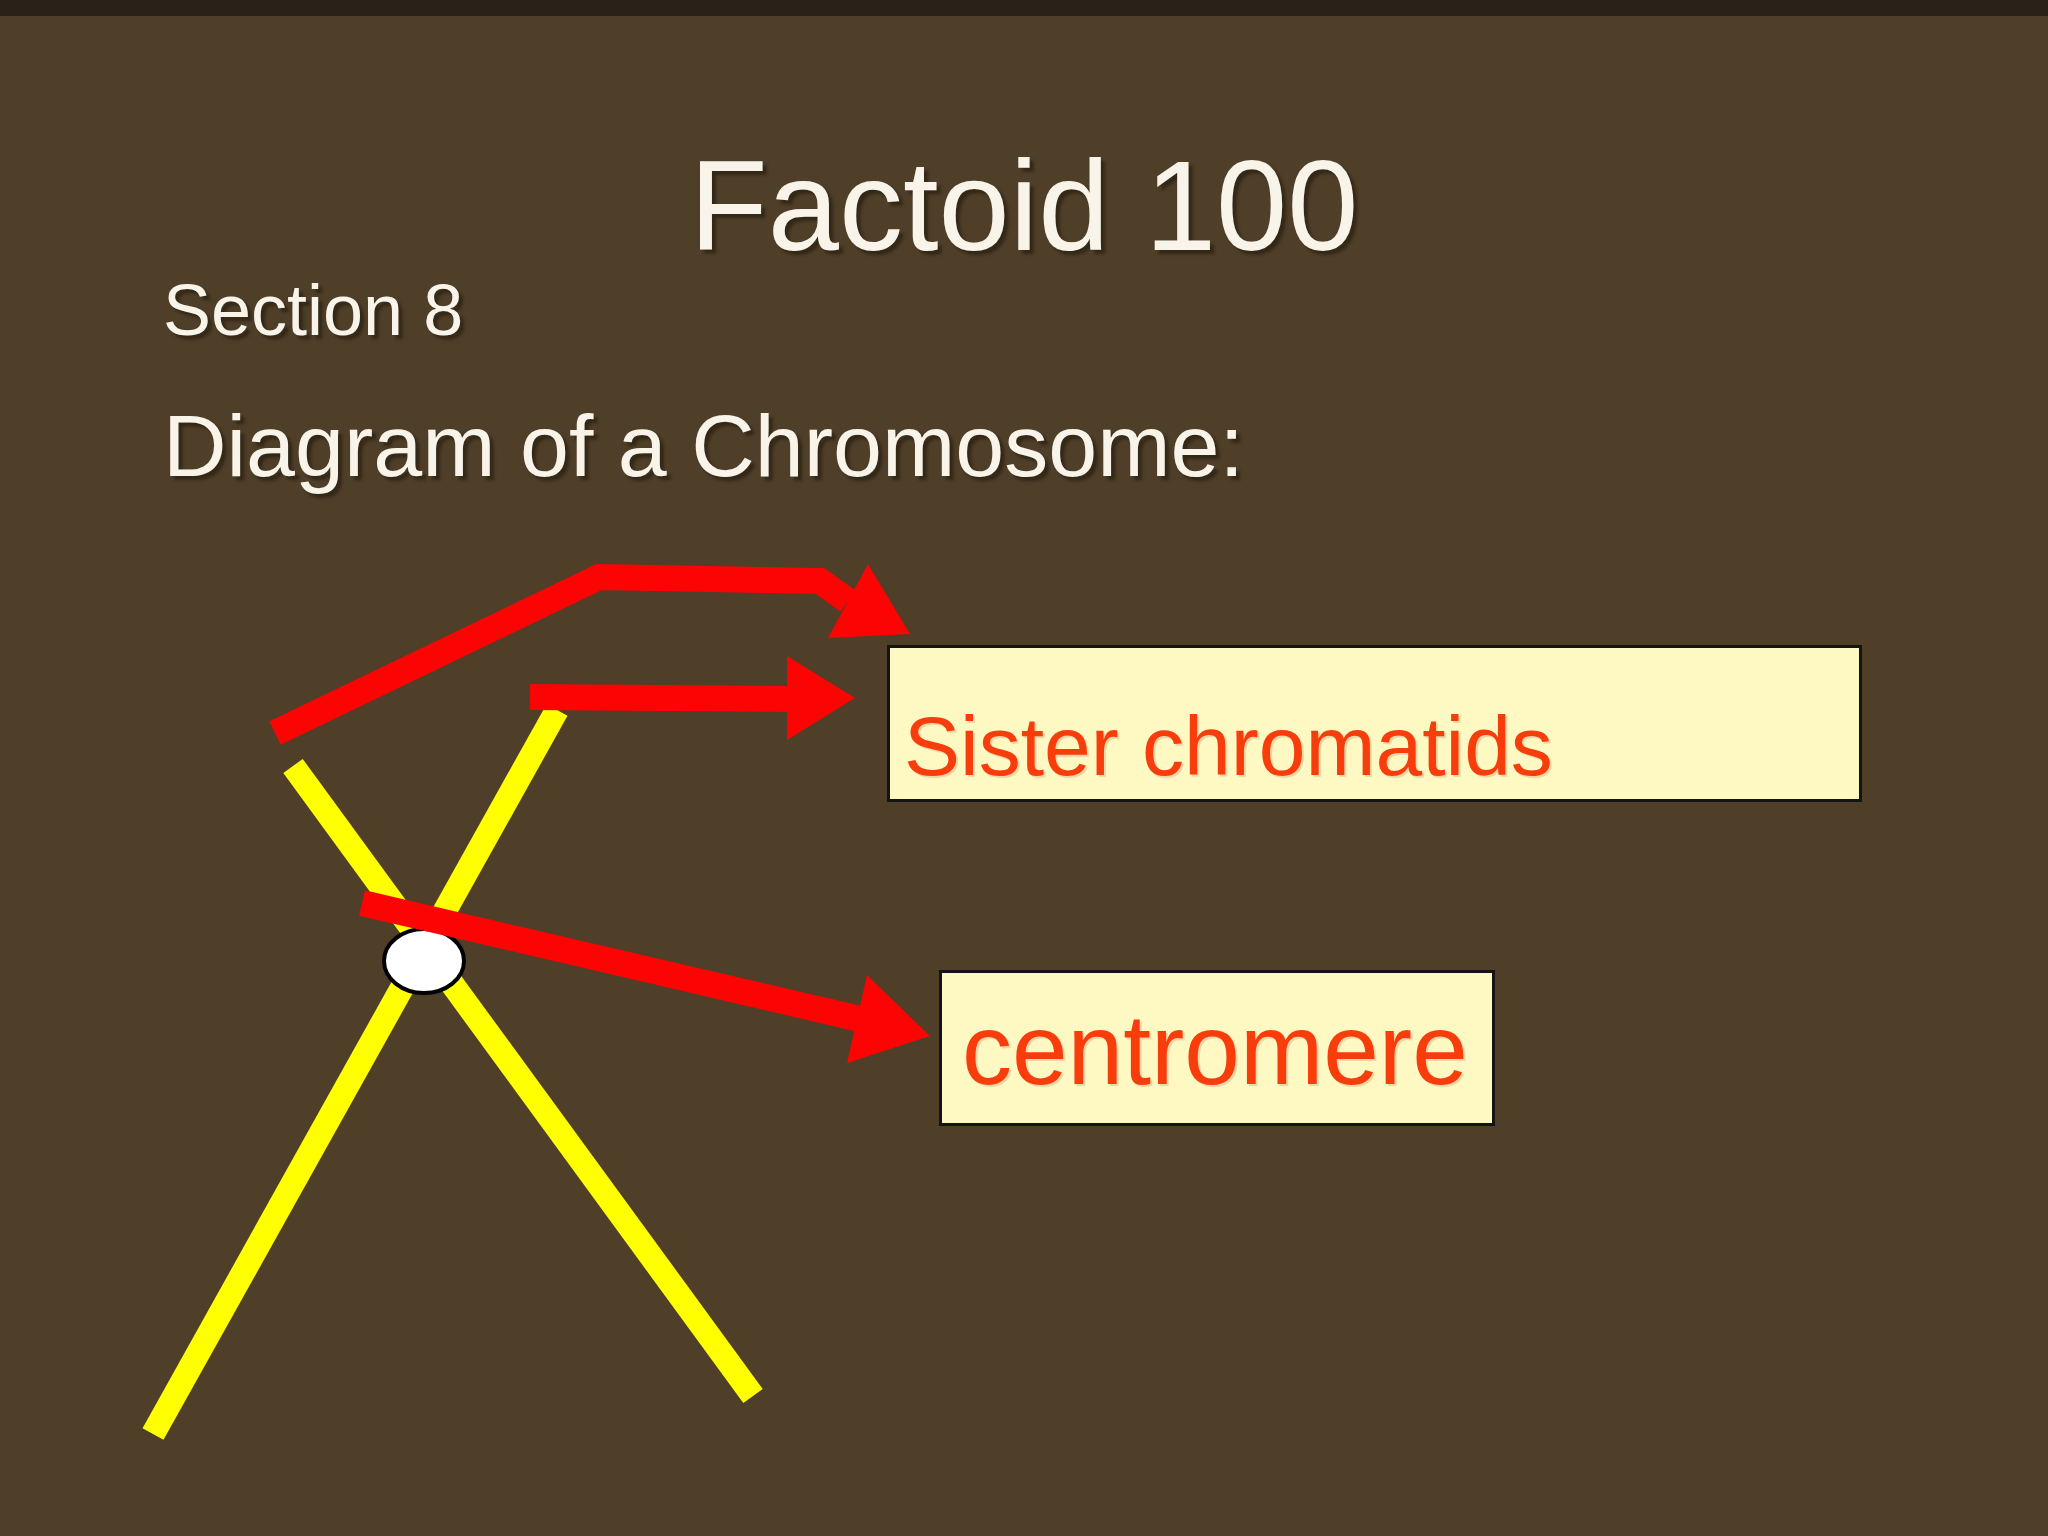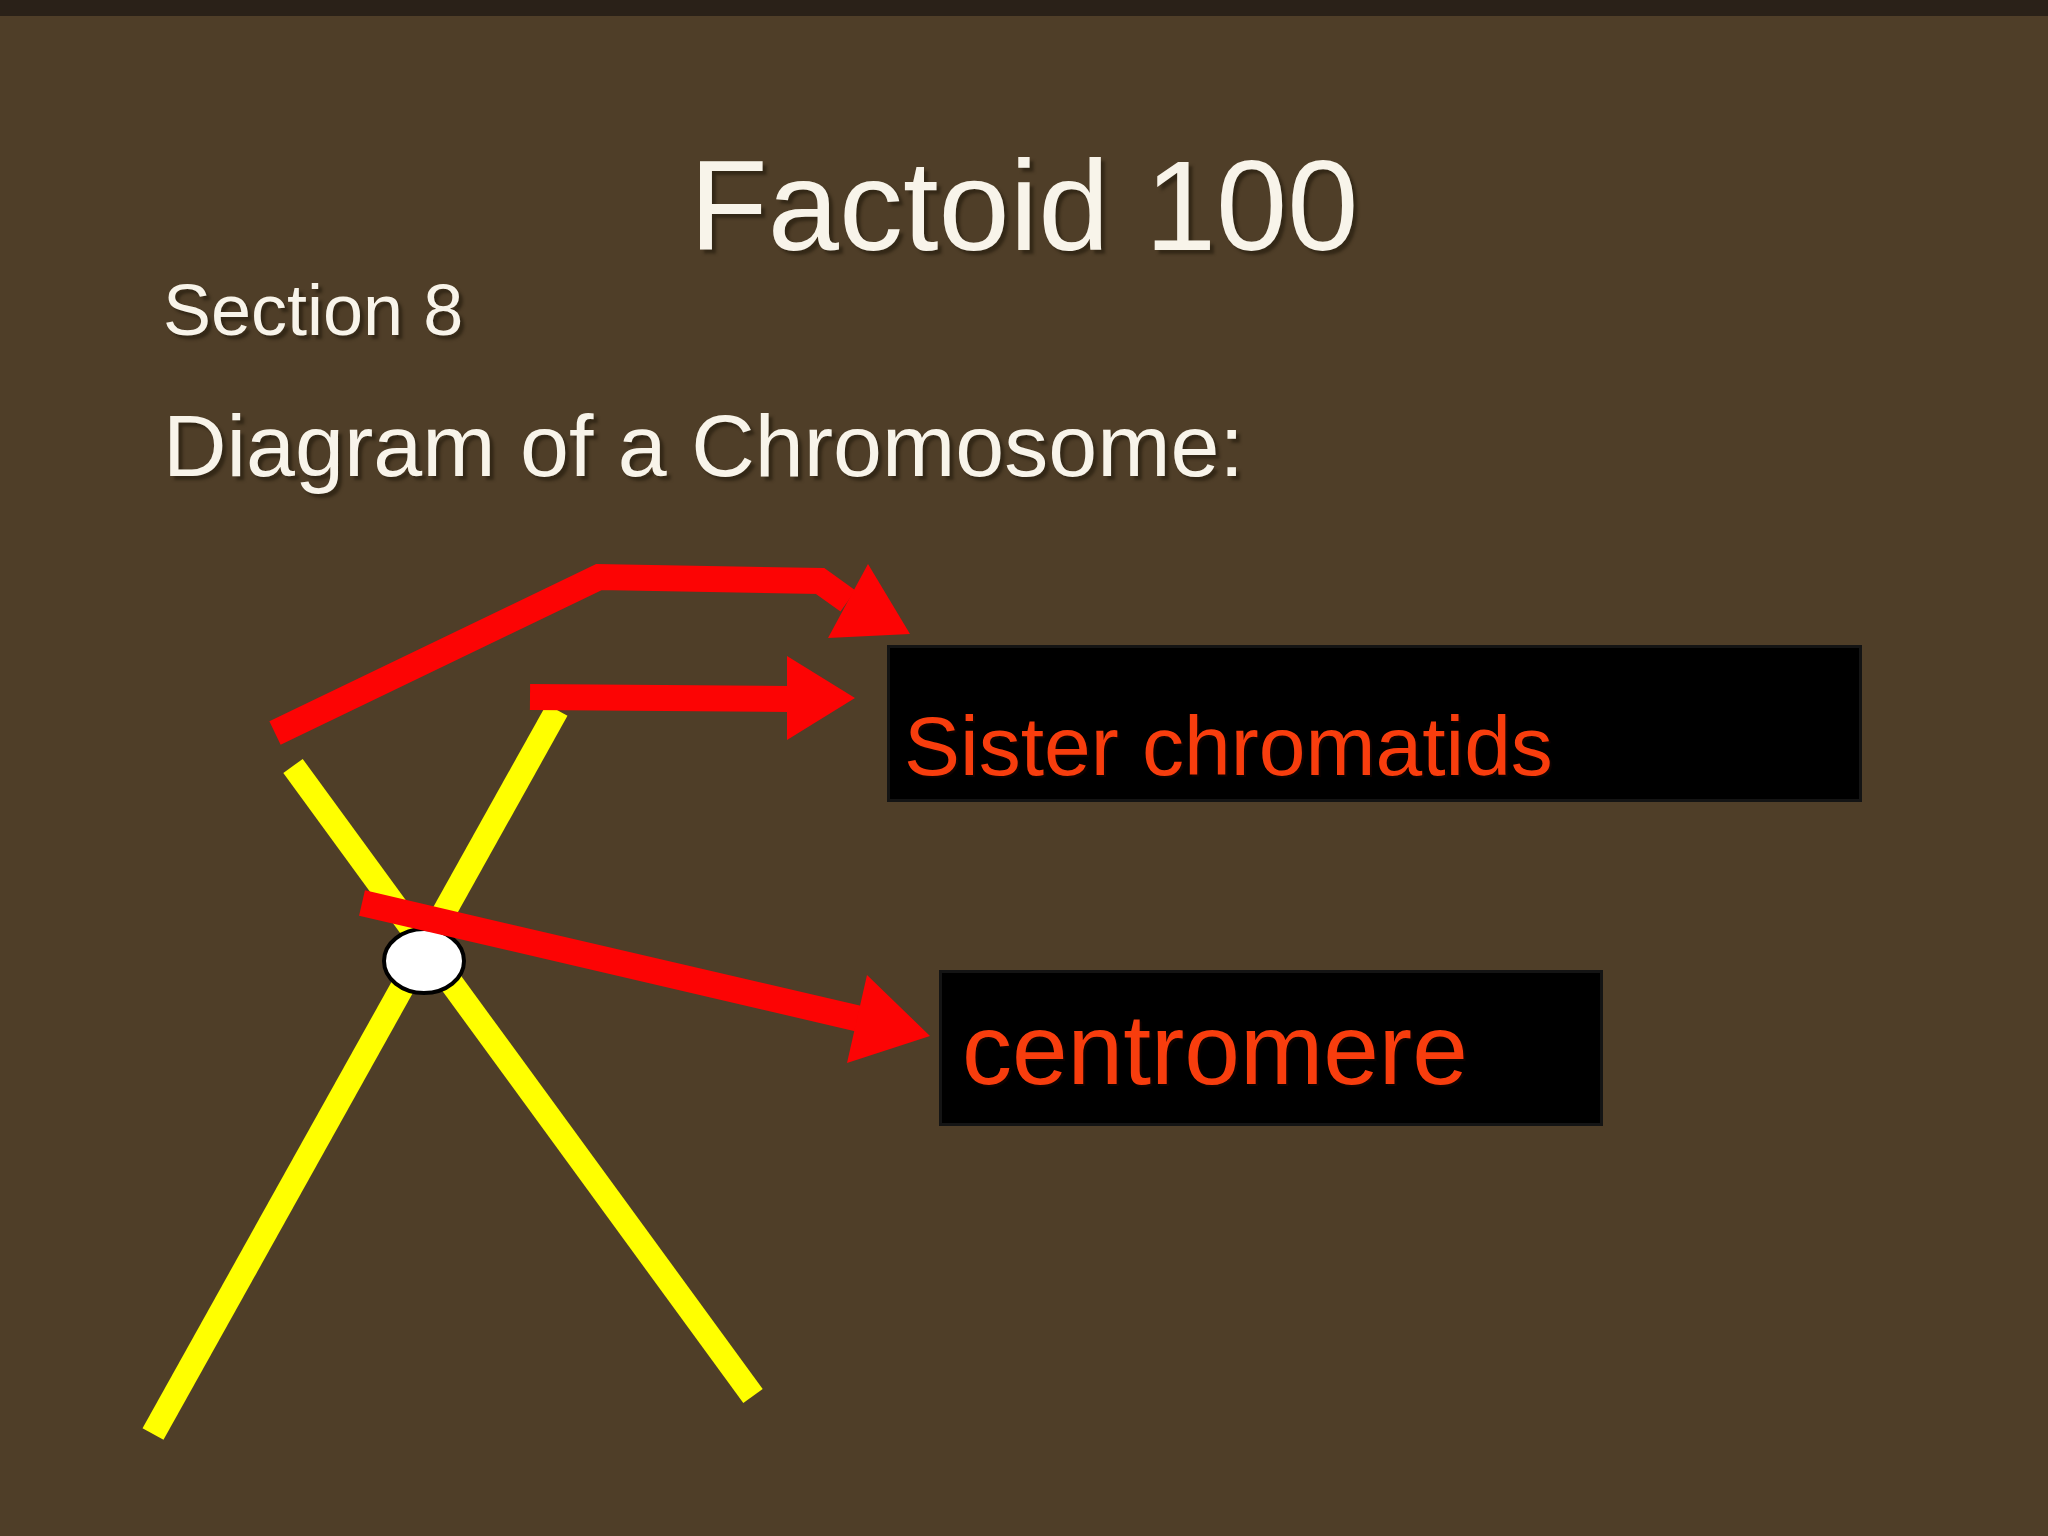--- a/index.html
+++ b/index.html
@@ -40,39 +40,39 @@
     top: 258px;
     font-size: 72px;
   }
   #heading-line {
     left: 163px;
     top: 386px;
     font-size: 88px;
   }
   .label-box {
     position: absolute;
-    background: #000000;
+    background: #fef9c3;
     border: 3px solid #141414;
     box-sizing: border-box;
   }
   #sister-box {
     left: 887px;
     top: 629px;
     width: 975px;
     height: 157px;
   }
   #sister-box .box-label {
     display: block;
     padding: 56px 0 0 14px;
     font-size: 84px;
   }
   #centromere-box {
     left: 939px;
     top: 954px;
-    width: 664px;
+    width: 556px;
     height: 156px;
   }
   #centromere-box .box-label {
     display: block;
     padding: 26px 0 0 20px;
     font-size: 100px;
   }
   .box-label {
     color: #F83D0D;
     line-height: 1;

